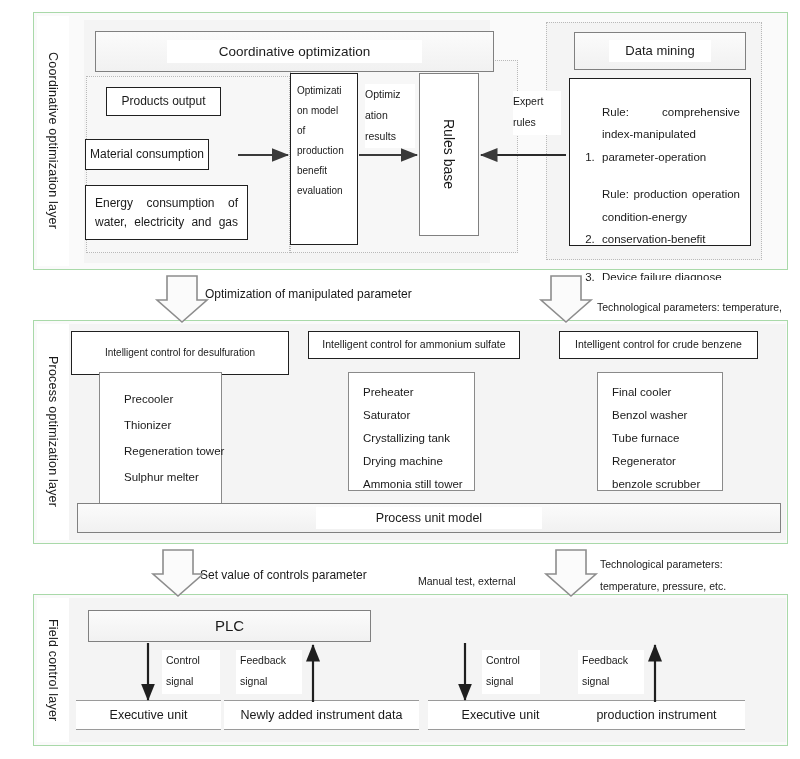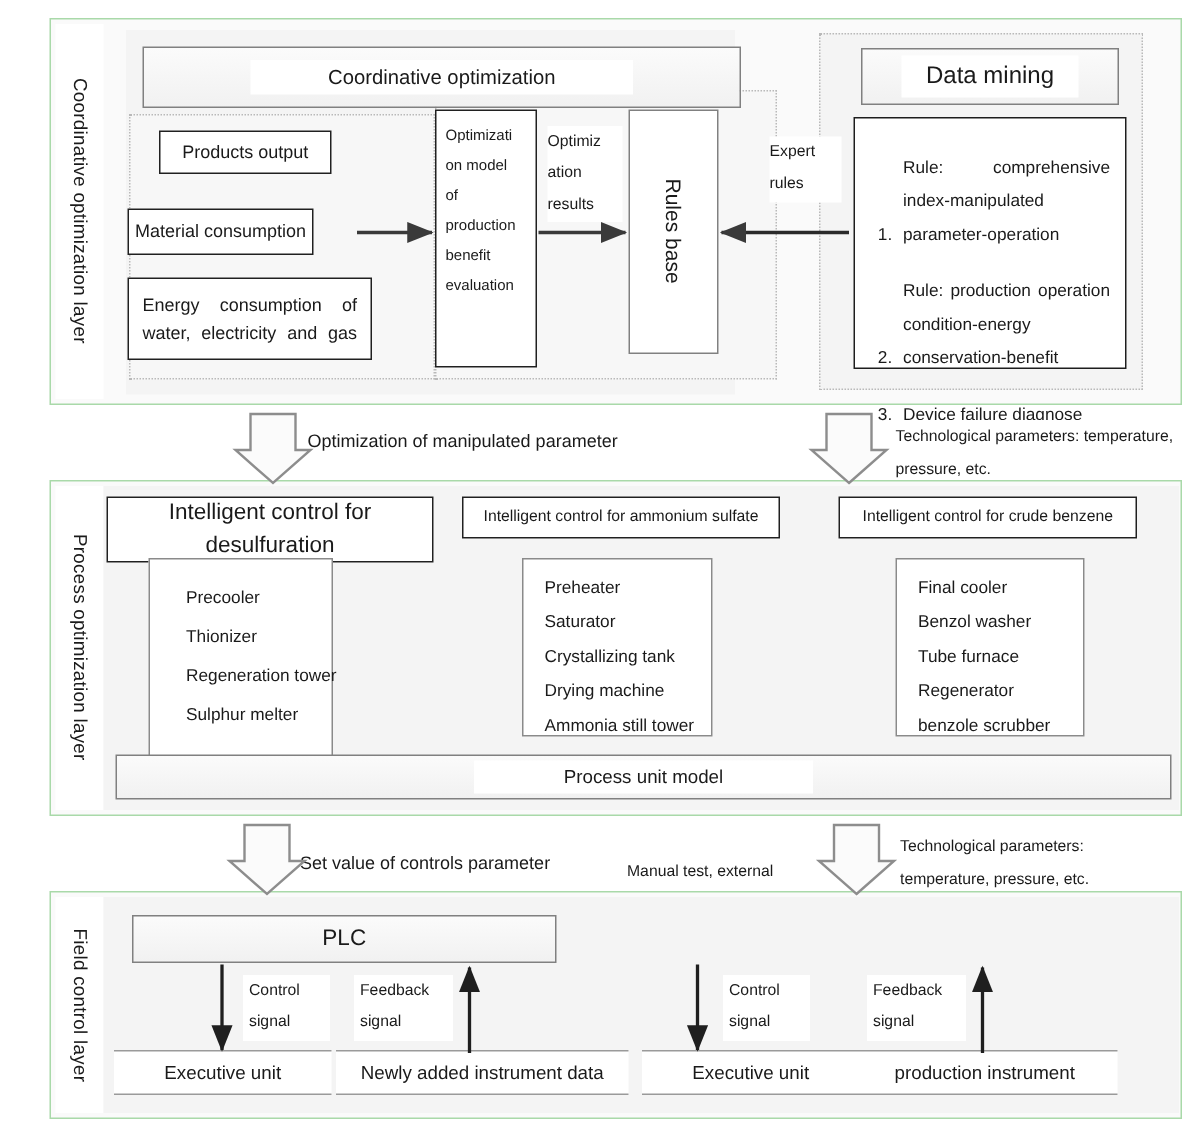--- a/index.html
+++ b/index.html
@@ -92,21 +92,21 @@
     <div class="vtext" style="position:static;height:135px;font-size:14px;background:#fff;">Rules base</div>
   </div>
 
   <div class="panel" style="left:513px;top:91px;width:48px;height:44px;background:#fff;">
     <div style="font-size:10.5px;line-height:2.0;text-align:left;">
       <div>Expert</div>
       <div>rules</div>
     </div>
   </div>
 
-  <div class="box b-grey b-shade" style="left:574px;top:32px;width:172px;height:38px;font-size:16px;">
+  <div class="box b-grey b-shade" style="left:574px;top:32px;width:172px;height:38px;font-size:13px;">
     <span style="background:#fff;padding:2px 16px;">Data mining</span>
   </div>
 
   <div class="list" style="left:569px;top:78px;width:182px;height:168px;">
     <ol style="list-style:decimal;">
       <li>
         
         <span style="display:inline-block;width:100%;text-align:justify;">Rule: comprehensive index-manipulated parameter-operation</span>
       </li>
       <li>
@@ -114,30 +114,30 @@
       </li>
       <li>
         <span>Device failure diagnose</span>
       </li>
     </ol>
   </div>
 
   <div class="txt" style="left:205px;top:283px;width:260px;font-size:12px;background:#fff;">Optimization of manipulated parameter</div>
 
   <div class="txt" style="left:597px;top:280px;width:196px;font-size:10.5px;line-height:2.1;background:#fff;">
-    <div class="just" style="position:static;width:196px;">Technological  parameters:  temperature,</div>
+    <div class="just" style="position:static;width:196px;margin-top:16px;">Technological  parameters:  temperature,</div>
     <div style="position:static;">pressure, etc.</div>
   </div>
 
   <div class="layer" style="left:33px;top:320px;width:755px;height:224px;"></div>
   <div class="layer-label" style="left:37px;top:324px;width:32px;height:216px;">Process optimization layer</div>
 
   <div class="panel" style="left:69px;top:324px;width:717px;height:216px;background:#f4f4f4;"></div>
 
-  <div class="box b-dark b-plain" style="left:71px;top:331px;width:218px;height:44px;font-size:15px;">
+  <div class="box b-dark b-plain" style="left:71px;top:331px;width:218px;height:44px;font-size:10px;">
     <span>Intelligent control for desulfuration</span>
   </div>
   <div class="box b-dark b-plain" style="left:308px;top:331px;width:212px;height:28px;font-size:10.5px;">
     <span>Intelligent control for ammonium sulfate</span>
   </div>
   <div class="box b-dark b-plain" style="left:559px;top:331px;width:199px;height:28px;font-size:10.5px;">
     <span>Intelligent control for crude benzene</span>
   </div>
 
   <div class="unitbox" style="left:99px;top:372px;width:123px;height:133px;">

